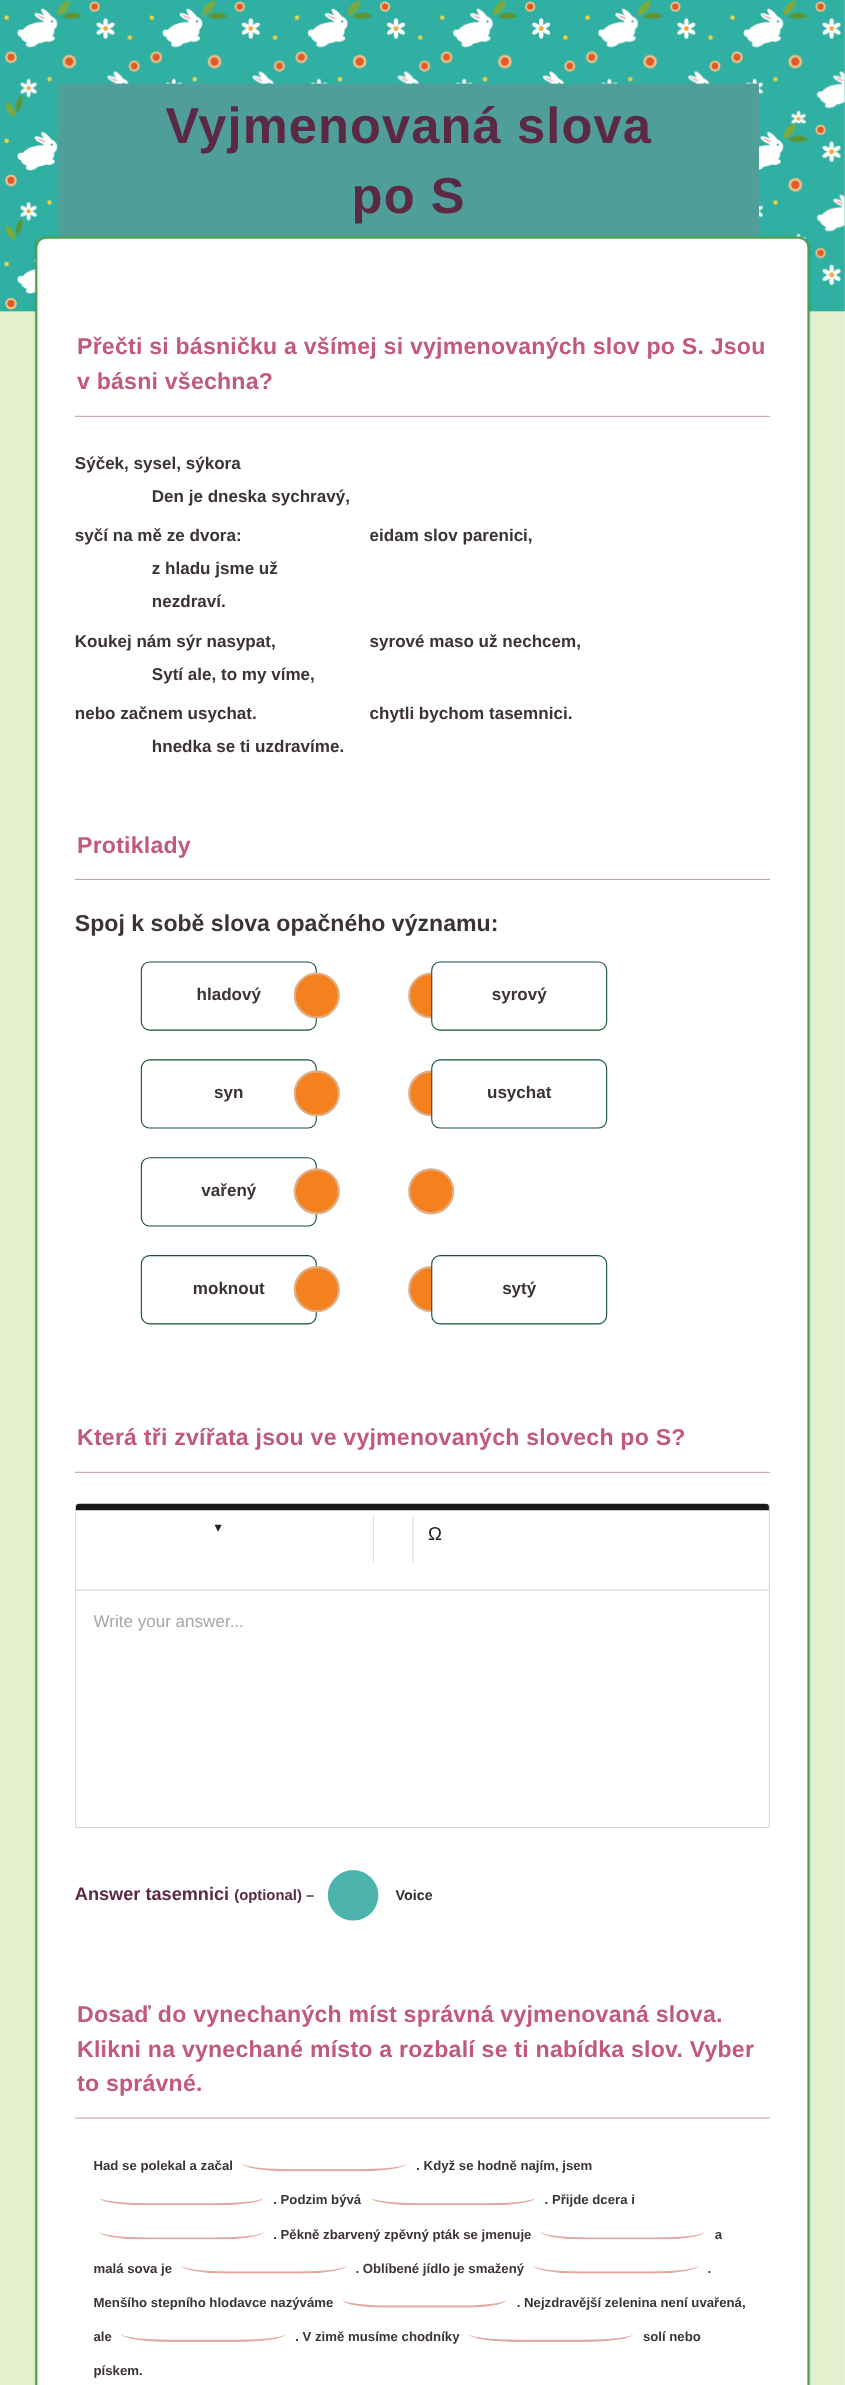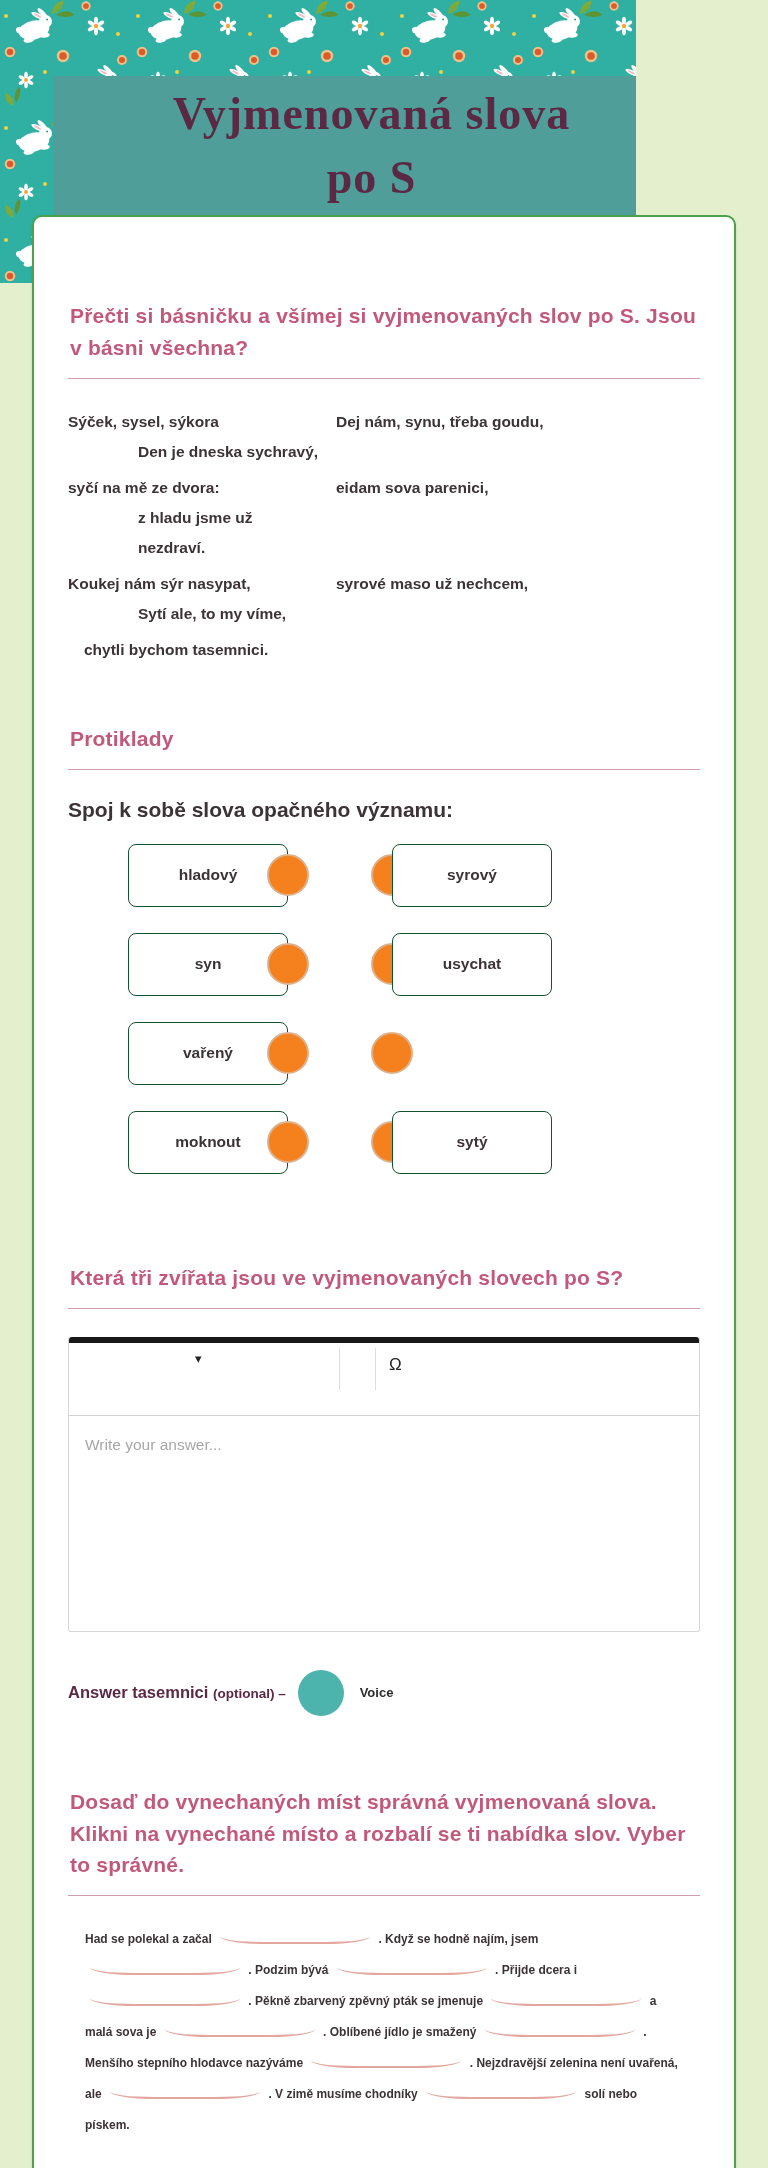--- a/index.html
+++ b/index.html
@@ -3,21 +3,21 @@
 <meta charset="utf-8">
 <style>
   html,body{margin:0;padding:0;}
   body{
     width:768px;
     background:#e3efcd;
     font-family:"Liberation Sans", sans-serif;
     color:#3c3337;
   }
   
-  .banner{position:relative;width:636px;height:283px;background:#2fb0a3;overflow:hidden;font-family:Liberation Serif, serif;}
+  .banner{position:relative;width:768px;height:283px;background:#2fb0a3;overflow:hidden;}
   .banner svg{position:absolute;left:0;top:0;}
   .title-box{
     position:absolute;left:53px;top:76px;width:637px;height:207px;
     background:#4f9e9a;display:flex;justify-content:center;
   }
   .page-title{
     margin:6px 0 0;text-align:center;
     font-size:46px;line-height:1.4;font-weight:bold;letter-spacing:1px;
     color:#5b2944;
   }
@@ -149,37 +149,40 @@
 <div class="card">
 
   <section>
     <h2 class="pink-heading">Přečti si básničku a všímej si vyjmenovaných slov po S. Jsou v básni všechna?</h2>
     <div class="poem">
         <div class="poem-row">
           <div class="poem-left">
             <div class="poem-line">Sýček, sysel, sýkora</div>
             <div class="poem-line indent">Den je dneska sychravý,</div>
           </div>
-          <div class="poem-right">Dej nám, synu, třeba goudu,</div>
         </div>
         <div class="poem-row">
           <div class="poem-left">
             <div class="poem-line">syčí na mě ze dvora:</div>
             <div class="poem-line indent">z hladu jsme už nezdraví.</div>
           </div>
-          <div class="poem-right">eidam sova parenici,</div>
+          <div class="poem-right">eidam slov parenici,</div>
         </div>
         <div class="poem-row">
           <div class="poem-left">
             <div class="poem-line">Koukej nám sýr nasypat,</div>
             <div class="poem-line indent">Sytí ale, to my víme,</div>
           </div>
           <div class="poem-right">syrové maso už nechcem,</div>
         </div>
         <div class="poem-row">
+          <div class="poem-left">
+            <div class="poem-line">nebo začnem usychat.</div>
+            <div class="poem-line indent">hnedka se ti uzdravíme.</div>
+          </div>
           <div class="poem-right">chytli bychom tasemnici.</div>
         </div>
       </div>
   </section>
 
   <section class="section-protiklady">
     <h2 class="pink-heading">Protiklady</h2>
     <p class="instruction">Spoj k sobě slova opačného významu:</p>
     <div class="match-area">
         <div class="match-row">

